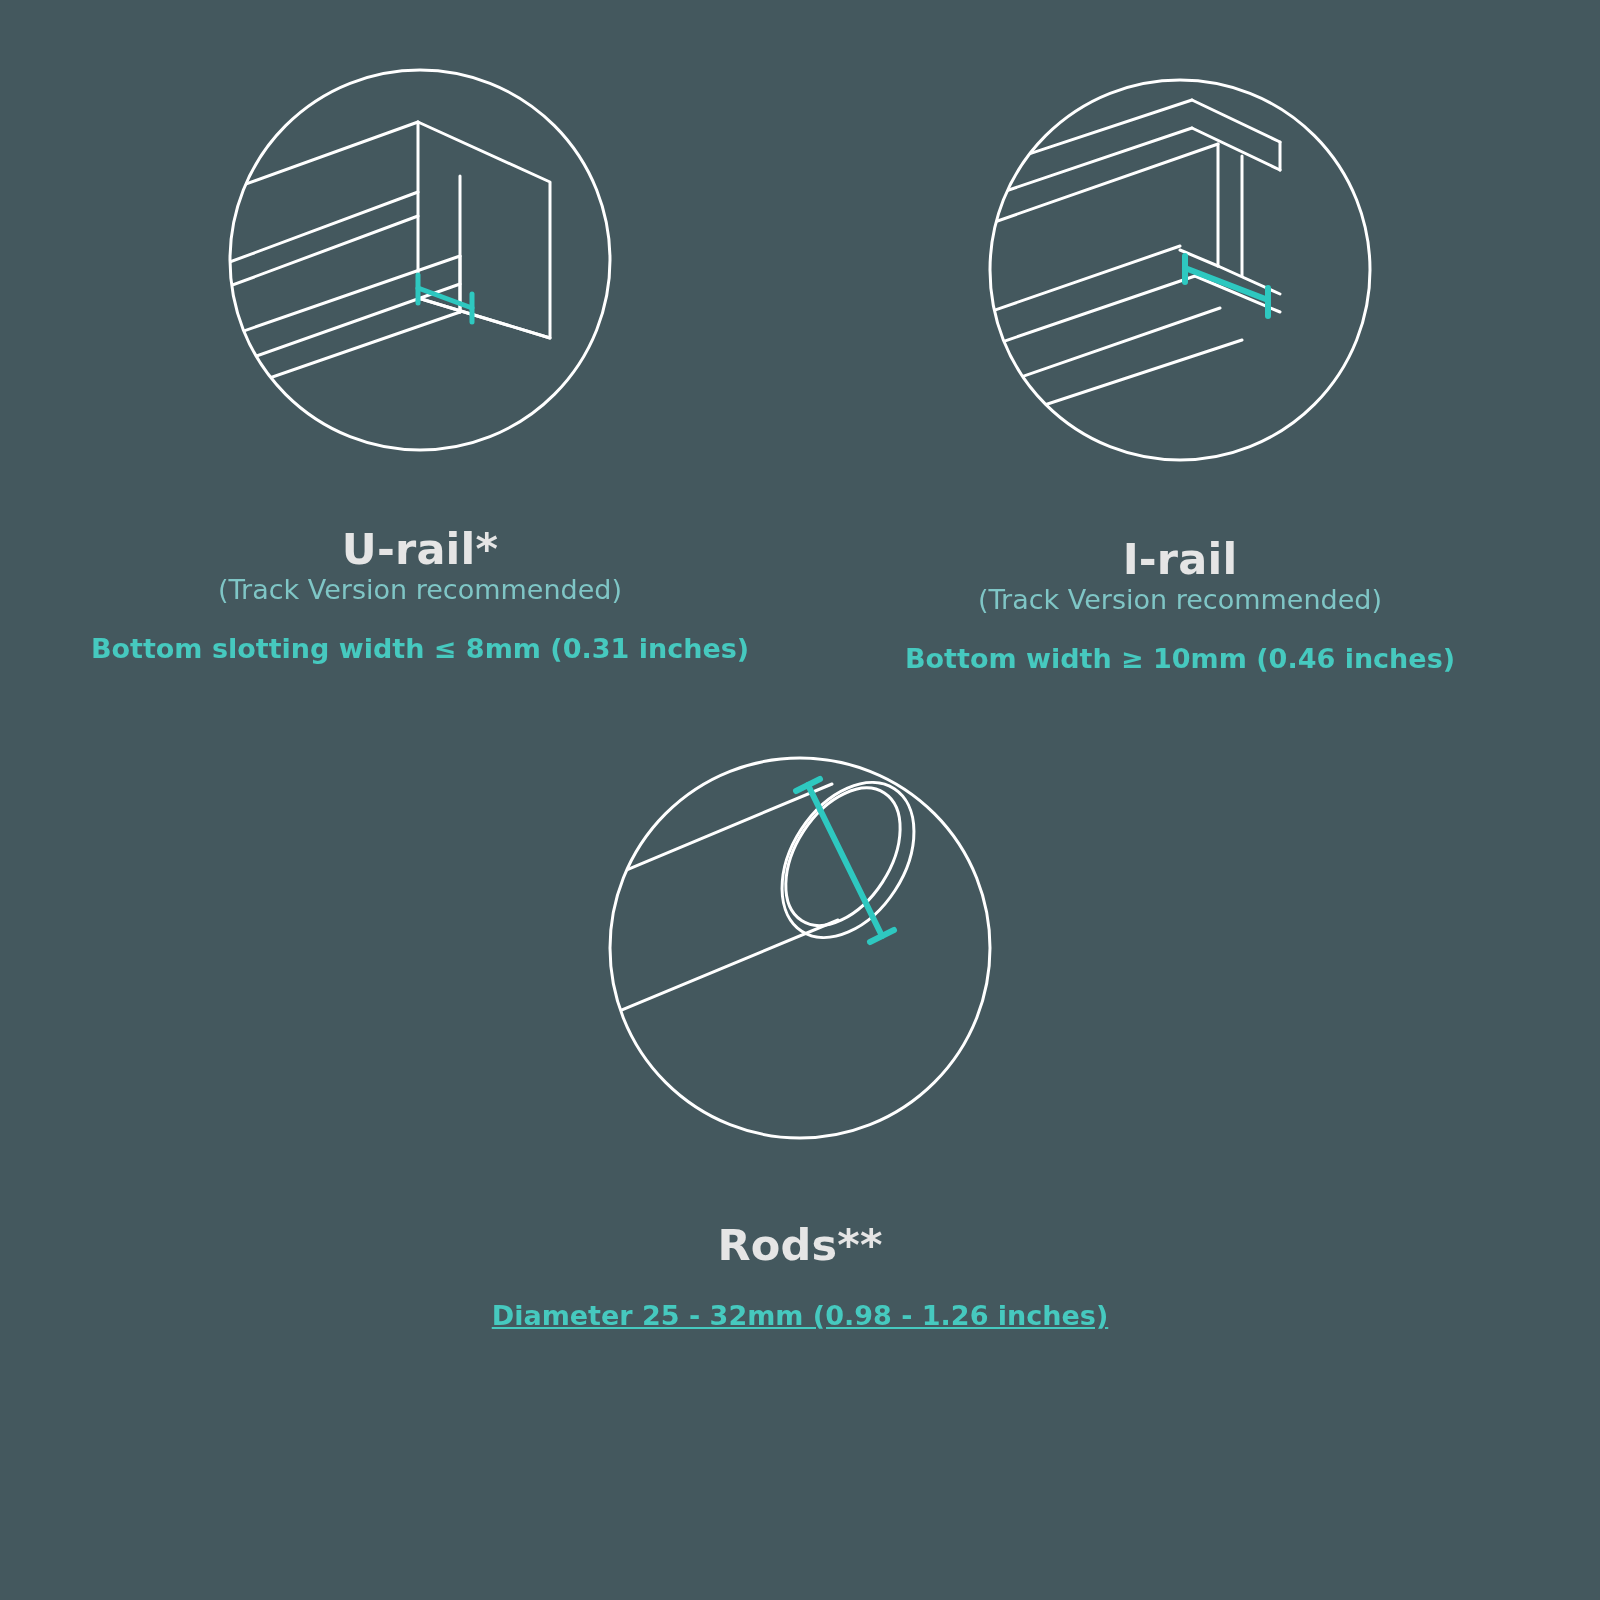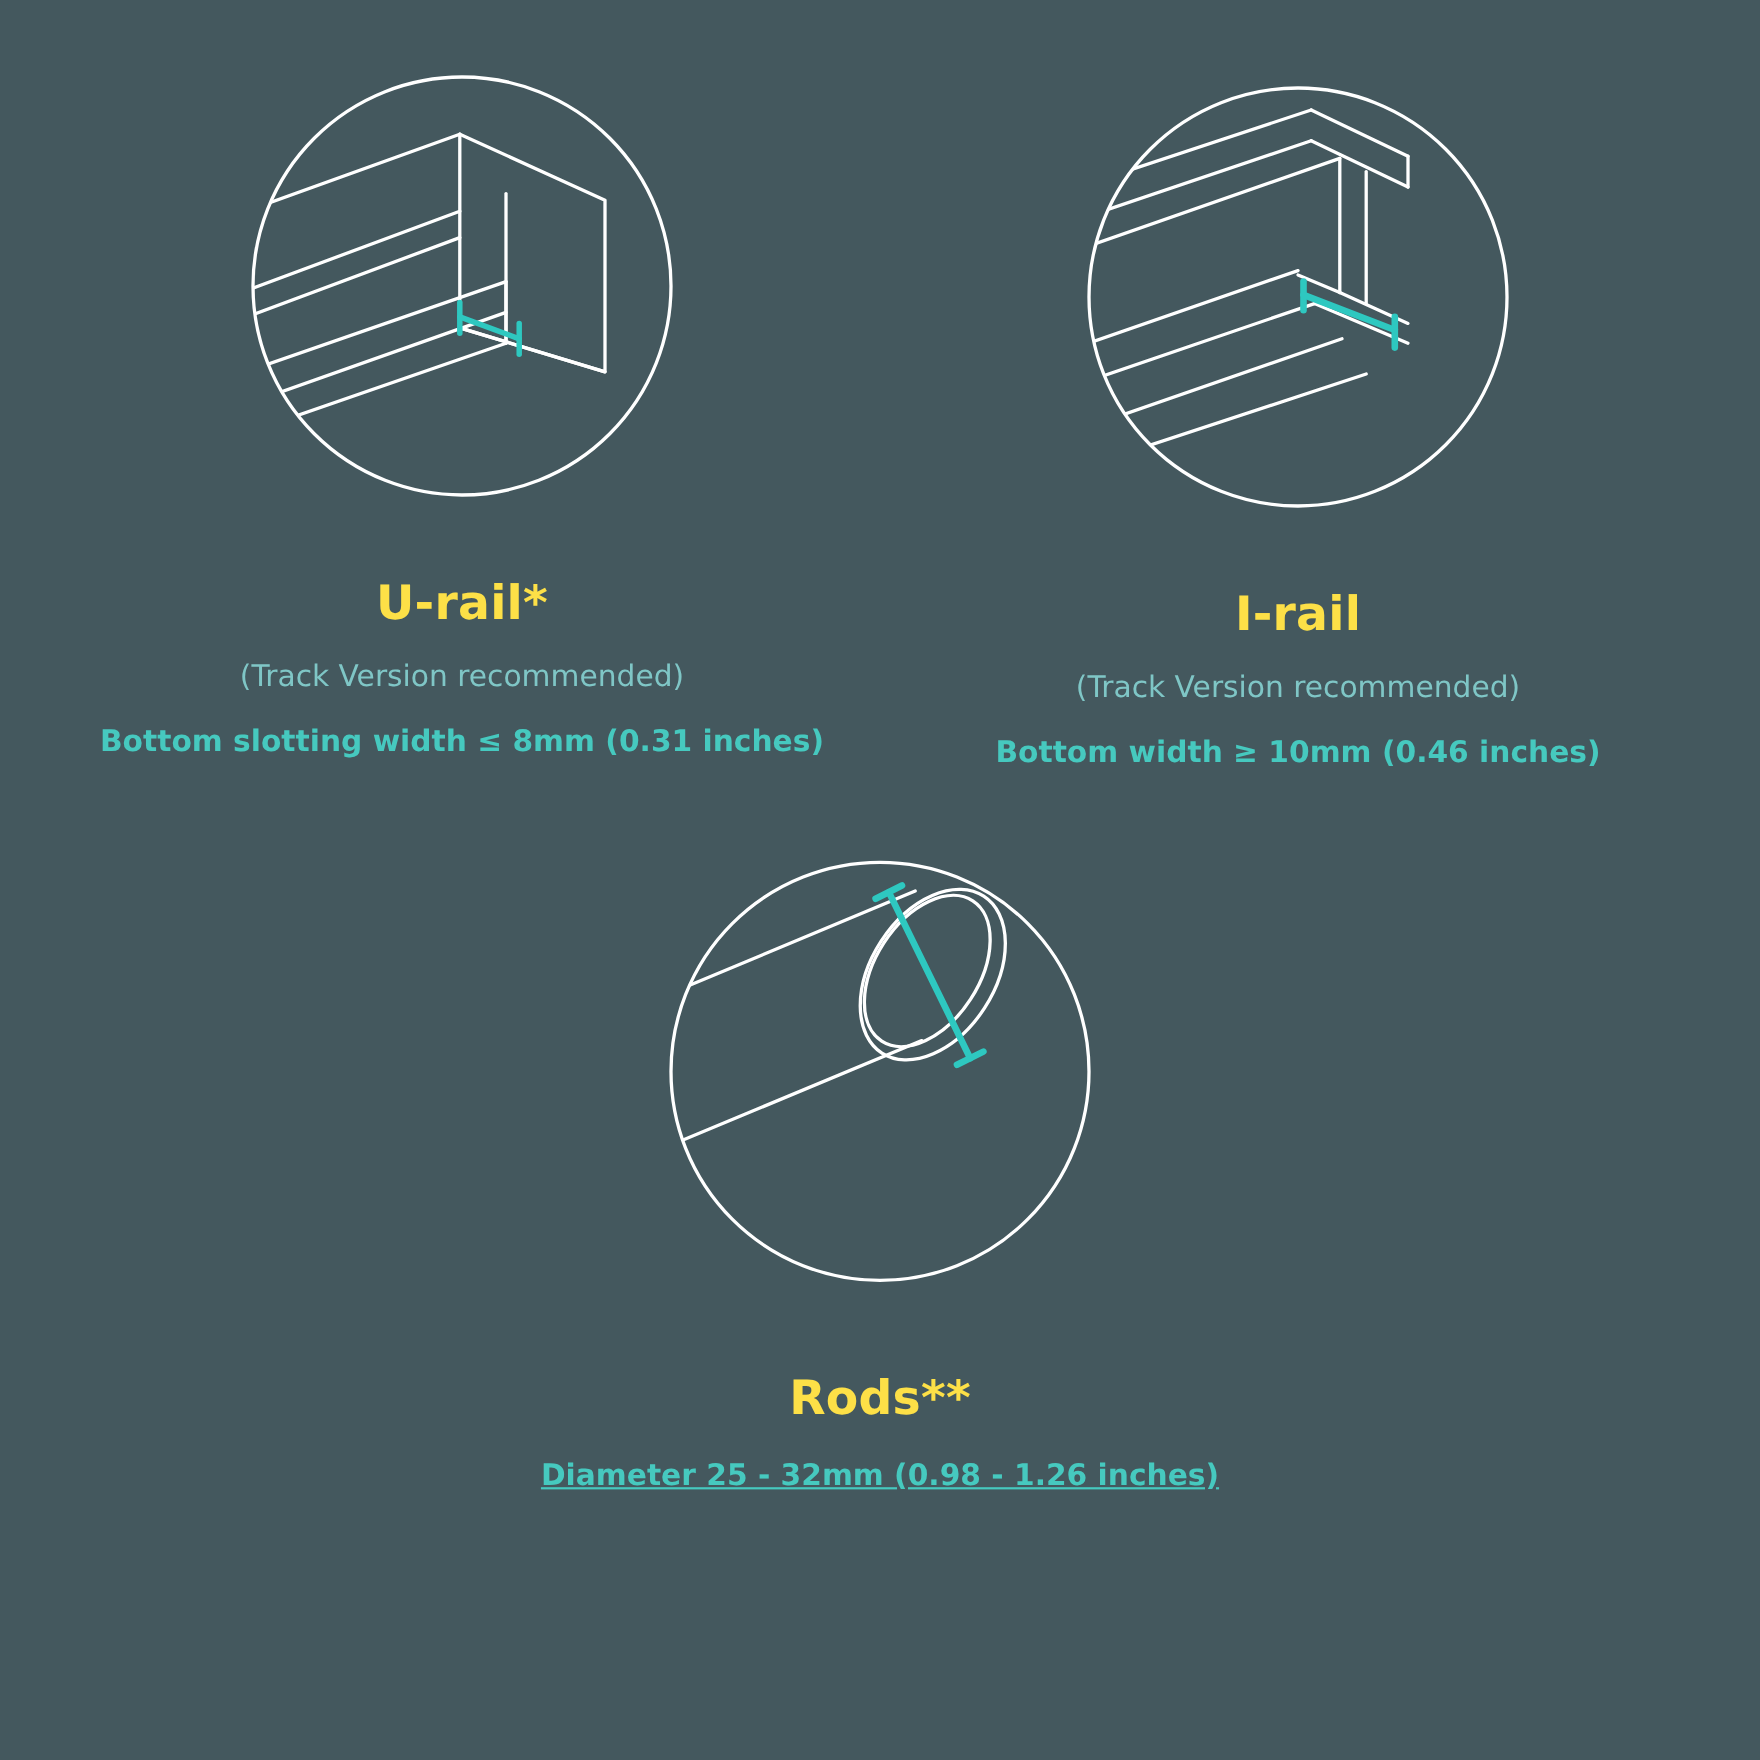--- a/index.html
+++ b/index.html
@@ -38,30 +38,29 @@
     height: 400px;
     position: relative;
   }
   .circle-wrap svg {
     display: block;
     width: 400px;
     height: 400px;
   }
 
   .card-title {
-    color: #fde047;
+    color: #e5e5e5;
     font-size: 43px;
     font-weight: bold;
     letter-spacing: 0.2px;
     margin-top: 62px;
   }
   .card-sub {
     color: #7fc6c6;
     font-size: 27px;
-    margin-top: 26px;
     font-weight: normal;
   }
   .card-spec {
     color: #46c9bf;
     font-size: 27px;
     font-weight: bold;
     margin-top: 28px;
   }
 
   

